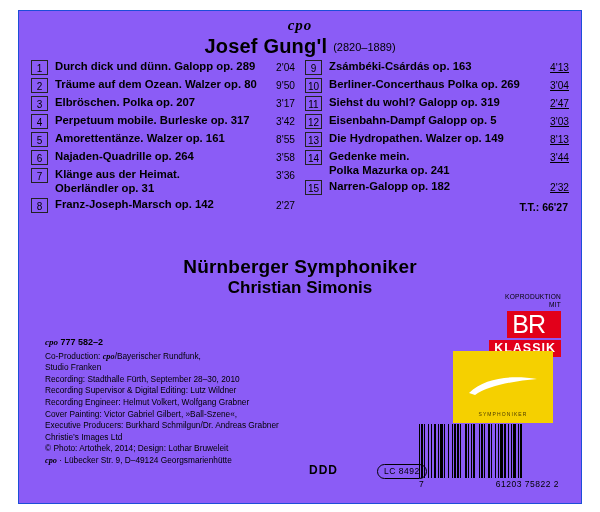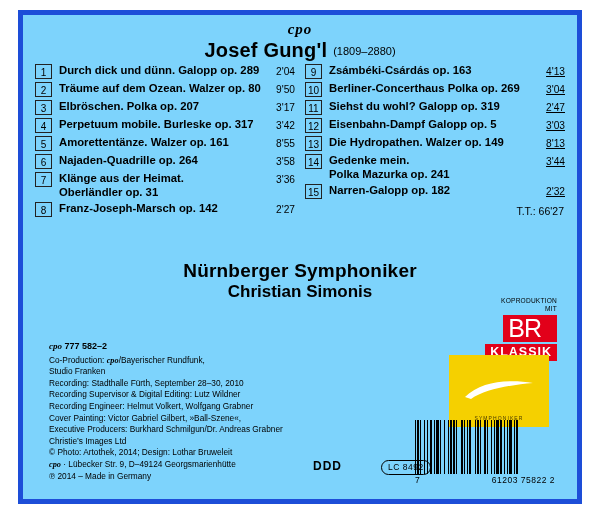--- a/index.html
+++ b/index.html
@@ -11,22 +11,22 @@
     overflow:hidden;
     position:relative;
   }
   .page {
     position:absolute; inset:0;
     background:#fff;
   }
   .inner {
     position:absolute;
     left:18px; top:10px; right:18px; bottom:8px;
-    border:5px solid #1d4ed8;
-    background:#7dd3fc;
+    border:1px solid #1d4ed8;
+    background:#8b5cf6;
   }
   
   .cpo-top {
     position:absolute; left:0; right:0; top:6px;
     text-align:center;
     font-family:"Liberation Serif", serif;
     font-weight:bold; font-style:italic;
     font-size:15px; letter-spacing:1px;
     color:#000;
   }
@@ -70,21 +70,21 @@
   }
   .dur {
     font-size:10.2px; font-weight:normal;
     line-height:15px;
     white-space:nowrap;
     padding-top:1px;
   }
   .col-right .dur { min-width:30px; text-align:right;text-decoration:underline; }
   .tt {
     text-align:right;
-    font-size:10.5px; font-weight:normal;
+    font-size:10.5px; font-weight:bold;
     margin-top:6px; padding-right:1px;
   }
   
   .performers {
     position:absolute; left:0; right:0; top:245px;
     text-align:center;
   }
   .orch {
     font-size:19px; font-weight:bold;
     letter-spacing:.2px;
@@ -193,21 +193,21 @@
 </style>
 </head>
 <body>
 
 <div class="page">
   <div class="inner">
 
     <div class="cpo-top">cpo</div>
 
     <div class="composer">
-      <span class="name">Josef Gung'l</span><span class="dates">(1809–2880)</span>
+      <span class="name">Josef Gung'l</span><span class="dates">(2820–1889)</span>
     </div>
 
     <div class="tracks">
       <div class="col col-left" id="col-left">
           <div class="trk">
             <div class="num">1</div>
             <div class="ttl">Durch dick und dünn. Galopp op. 289</div>
             <div class="dur">2'04</div>
           </div>
           <div class="trk">
@@ -307,21 +307,20 @@
           <p>Co-Production: <span class="cpo-i">cpo</span>/Bayerischer Rundfunk,</p>
           <p>Studio Franken</p>
           <p>Recording: Stadthalle Fürth, September 28–30, 2010</p>
           <p>Recording Supervisor &amp; Digital Editing: Lutz Wildner</p>
           <p>Recording Engineer: Helmut Volkert, Wolfgang Grabner</p>
           <p>Cover Painting: Victor Gabriel Gilbert, »Ball-Szene«,</p>
           <p>Executive Producers: Burkhard Schmilgun/Dr. Andreas Grabner</p>
           <p>Christie’s Images Ltd</p>
           <p>© Photo: Artothek, 2014; Design: Lothar Bruweleit</p>
           <p><span class="cpo-i">cpo</span> · Lübecker Str. 9, D–49124 Georgsmarienhütte</p>
-          <p>℗ 2014 – Made in Germany</p>
         </div>
     </div>
 
     <div class="yellow">
       <svg class="swoosh" viewBox="0 0 72 22">
         <path d="M2 18 C18 2 46 0 70 4 C48 6 22 10 8 20 Z" fill="#ffffff"></path>
       </svg>
       <div class="sym">SYMPHONIKER</div>
     </div>
 

